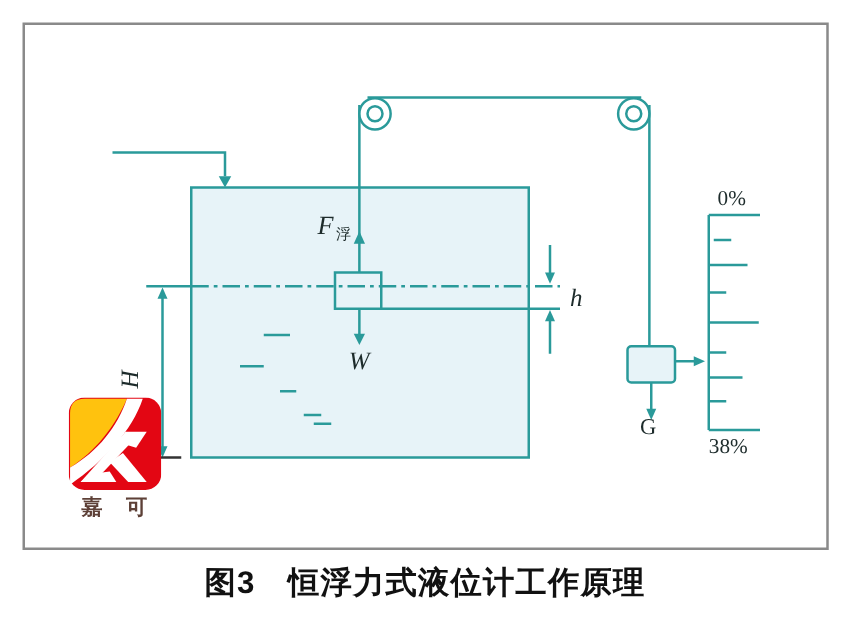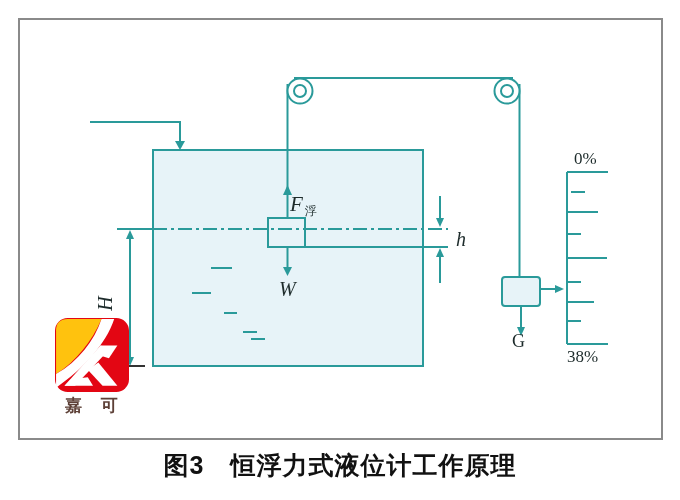--- a/index.html
+++ b/index.html
@@ -8,21 +8,21 @@
     font-family:"Liberation Sans",sans-serif;
   }
   #frame{
     position:absolute;left:18px;top:18px;width:645px;height:422px;
     border:2px solid #8a8a8a;box-sizing:border-box;background:#ffffff;
   }
   #diagram-svg{position:absolute;left:0;top:0;width:680px;height:500px;}
   .lbl{position:absolute;color:#1d2b2b;white-space:nowrap;}
   .serif-it{font-family:"Liberation Serif",serif;font-style:italic;}
   .serif{font-family:"Liberation Serif",serif;}
-  #lbl-F{left:254px;top:192px;font-size:21px;margin-left:36px;}
+  #lbl-F{left:254px;top:168px;font-size:21px;}
   #lbl-F .sub{font-size:12px;font-style:normal;position:relative;top:4px;left:2px;}
   #lbl-W{left:279px;top:278px;font-size:20px;}
   #lbl-h{left:456px;top:228px;font-size:20px;}
   #lbl-H{left:98px;top:292px;font-size:20px;transform:rotate(-90deg);transform-origin:center;}
   #lbl-G{left:512px;top:331px;font-size:18px;}
   #lbl-scale-top{left:574px;top:149px;font-size:17px;}
   #lbl-scale-bottom{left:567px;top:347px;font-size:17px;}
   #logo-wrap{position:absolute;left:55px;top:318px;width:76px;height:96px;}
   #logo-text{
     position:absolute;left:10px;top:76px;font-size:17px;font-weight:bold;

